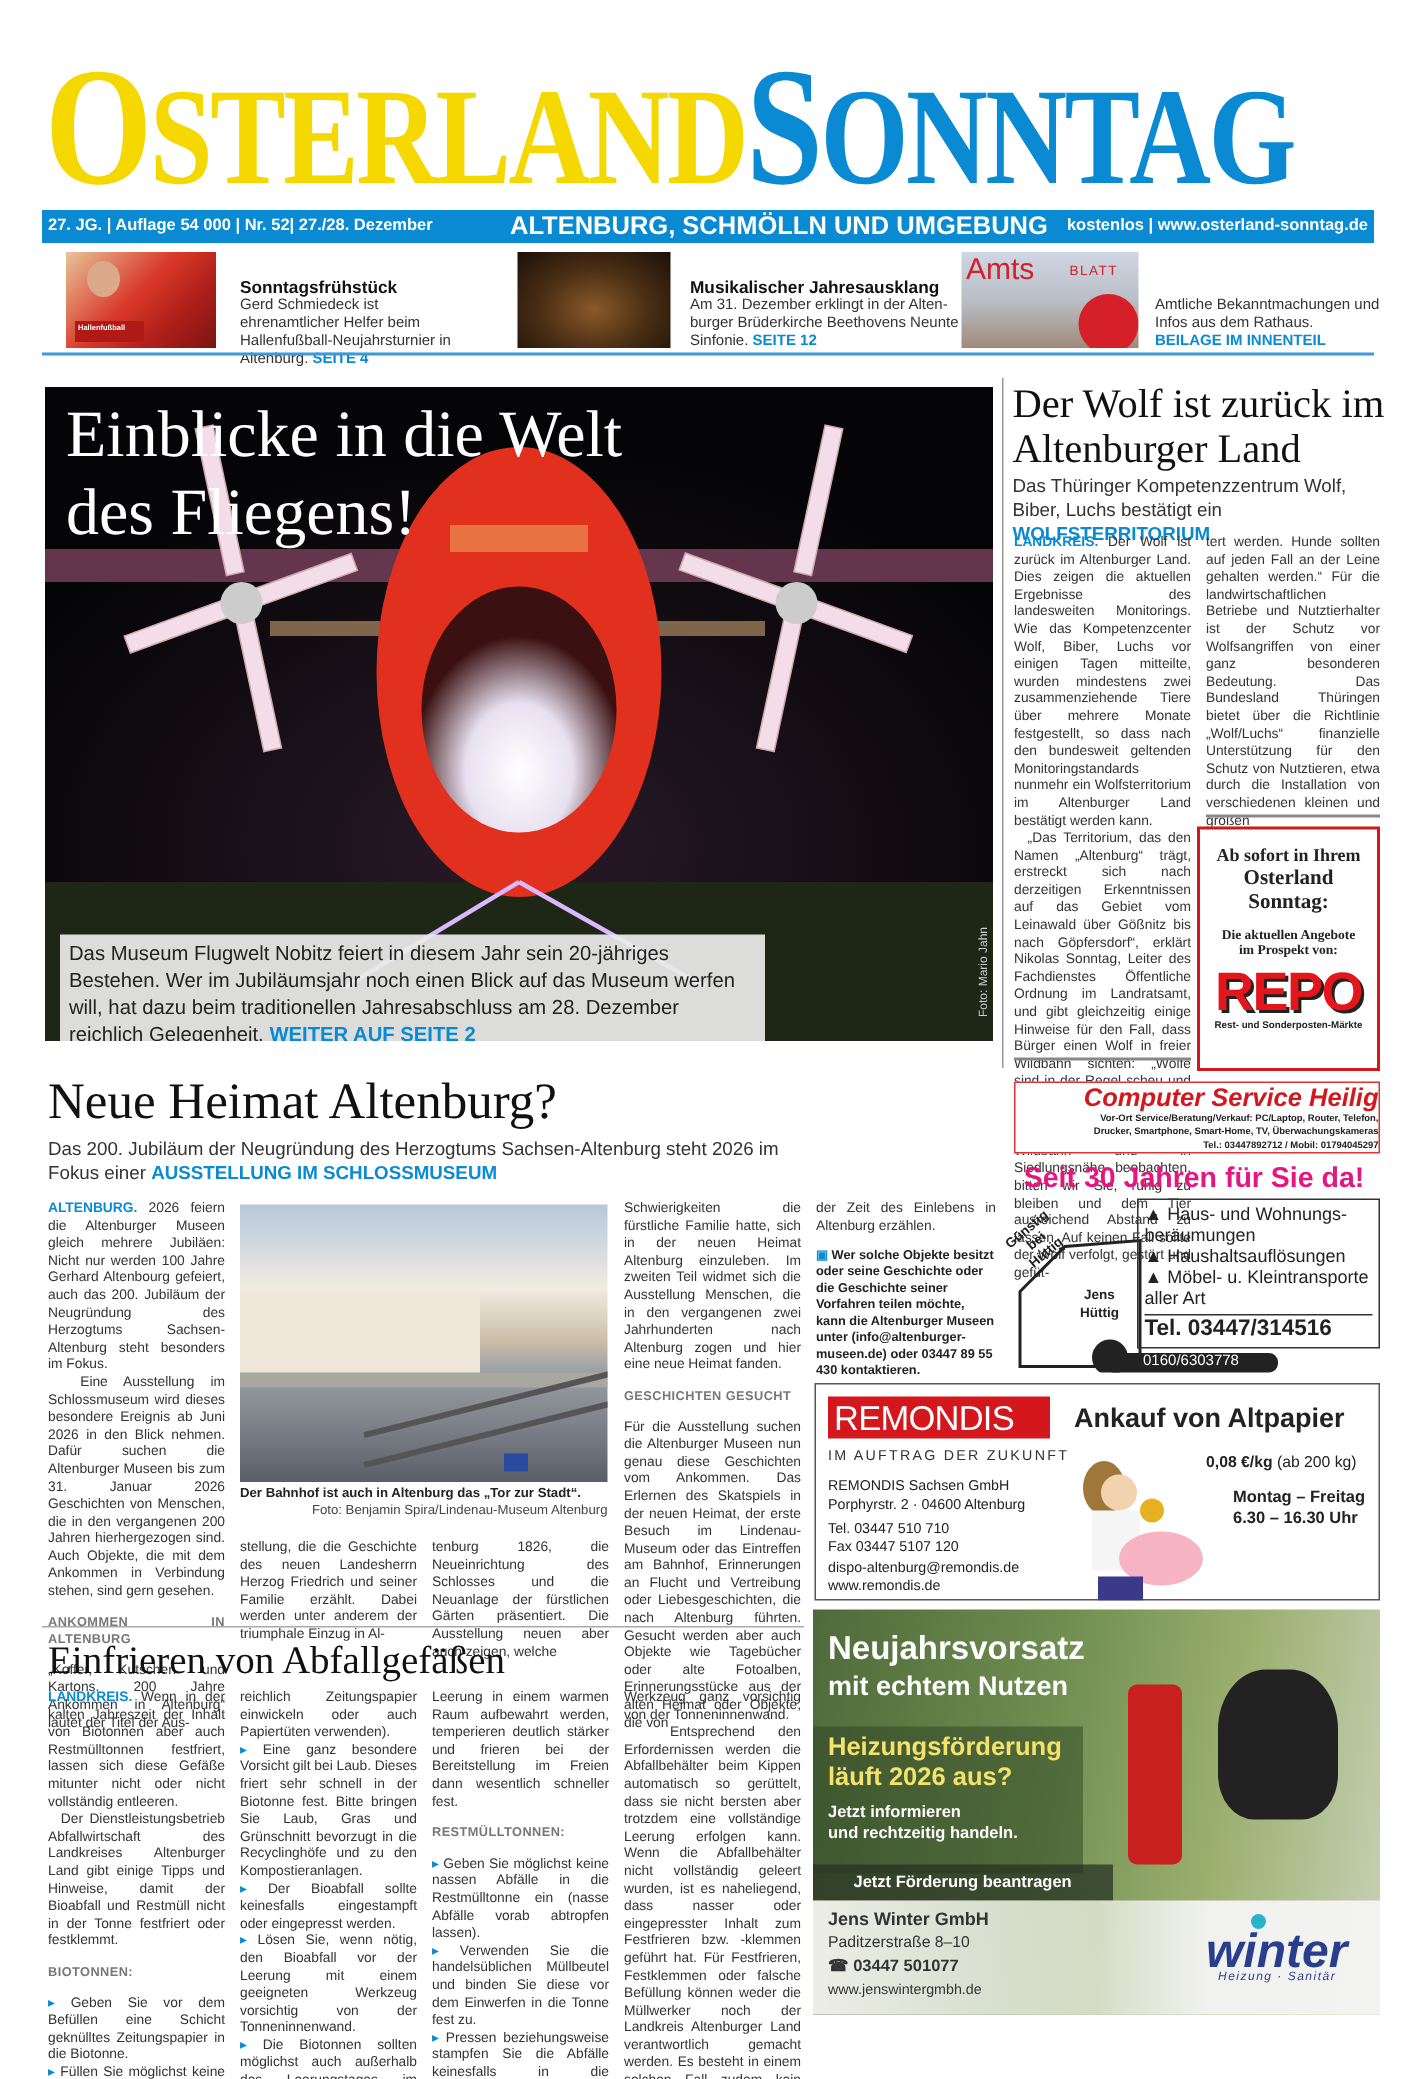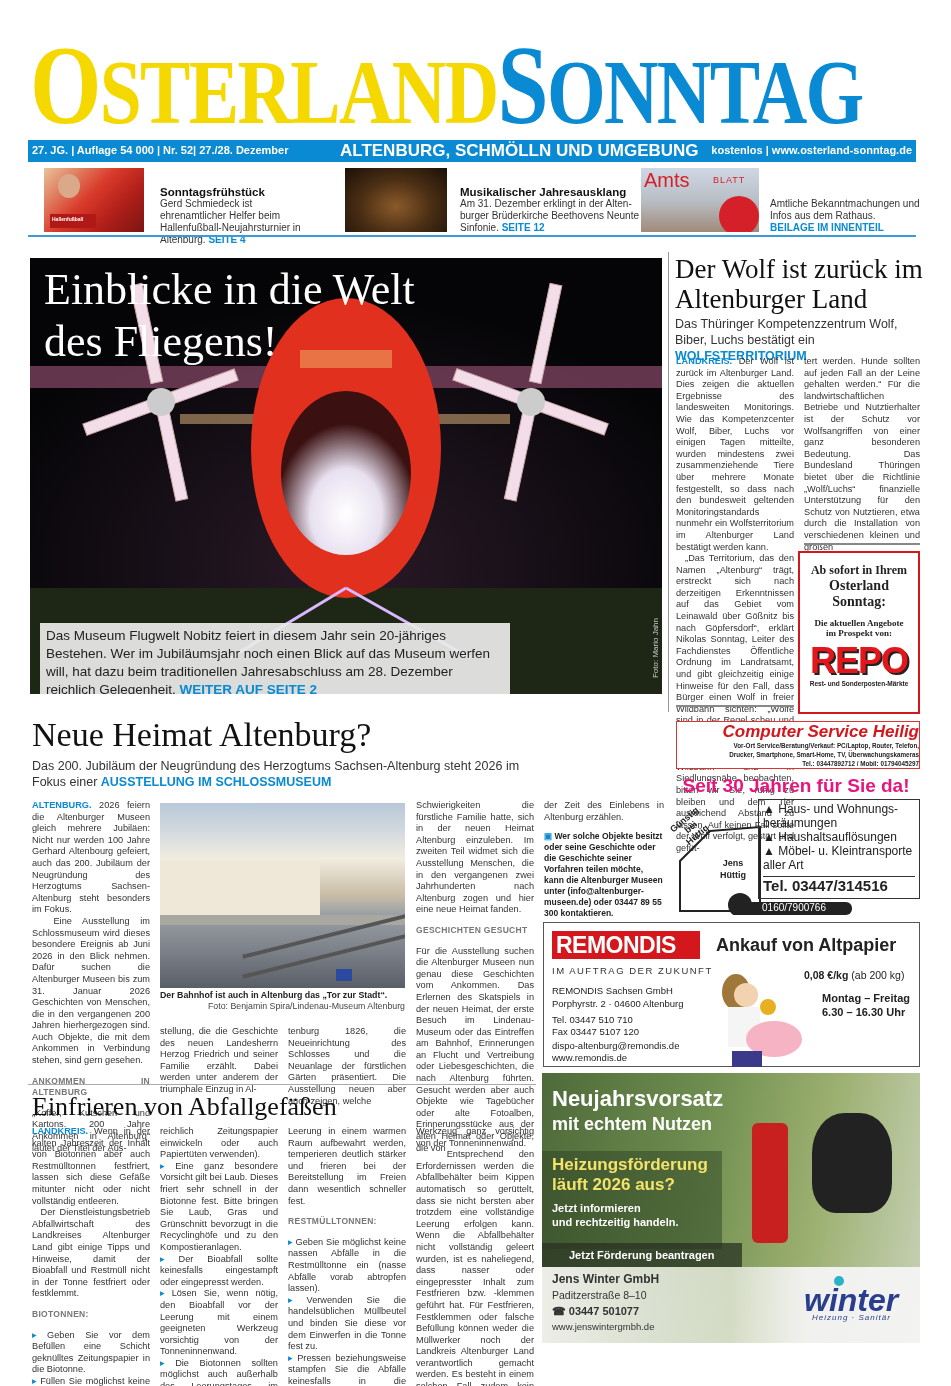--- a/index.html
+++ b/index.html
@@ -151,25 +151,25 @@
     <path d="M10 110 L10 60 L40 30 L90 26 L90 110 Z" fill="none" stroke="#222" stroke-width="2"></path>
     <circle cx="70" cy="104" r="12" fill="#222"></circle>
   </svg>
   <div class="abs" style="left:50px;top:82px;font-size:9px;font-weight:bold;text-align:center;line-height:12px"><span>Jens</span><br><span>Hüttig</span></div>
   <div class="abs" style="left:88px;top:24px;width:162px;height:100px;border:1px solid #333;padding:2px 4px;font-size:12px;line-height:14px">
     <div>▲ <span>Haus- und Wohnungs­beräumungen</span></div>
     <div>▲ <span>Haushaltsauflösungen</span></div>
     <div>▲ <span>Möbel- u. Kleintransporte aller Art</span></div>
     <div style="font-size:15px;font-weight:bold;margin-top:4px;border-top:1px solid #333;padding-top:2px">Tel. 03447/314516</div>
   </div>
-  <div class="abs" style="left:66px;top:127px;width:116px;height:13px;background:#222;color:#fff;font-size:10px;text-align:center;border-radius:6px">0160/7900766</div>
+  <div class="abs" style="left:66px;top:127px;width:116px;height:13px;background:#222;color:#fff;font-size:10px;text-align:center;border-radius:6px">0160/6303778</div>
 </div>
 
 <div class="ad" style="left:543px;top:922px;width:377px;height:145px">
-  <div class="abs" style="left:8px;top:8px;width:148px;height:28px;background:#d3171d;color:#fff;font-weight:bold;font-size:23px;line-height:28px;padding-left:4px;letter-spacing:-.5px">REMONDIS</div>
+  <div class="abs" style="left:8px;top:8px;width:148px;height:28px;background:#d3171d;color:#fff;font-weight:normal;font-size:23px;line-height:28px;padding-left:4px;letter-spacing:-.5px">REMONDIS</div>
   <div class="abs" style="left:8px;top:42px;font-size:9.5px;letter-spacing:1.5px;color:#333">IM AUFTRAG DER ZUKUNFT</div>
   <div class="abs" style="left:8px;top:61px;font-size:9.5px;font-weight:normal;line-height:13px"><span>REMONDIS Sachsen GmbH</span><br><span>Porphyrstr. 2 · 04600 Altenburg</span></div>
   <div class="abs" style="left:8px;top:91px;font-size:9.5px;line-height:12px"><span>Tel.  03447 510 710</span><br><span>Fax  03447 5107 120</span></div>
   <div class="abs" style="left:8px;top:117px;font-size:9.5px;line-height:12px"><span>dispo-altenburg@remondis.de</span><br><span>www.remondis.de</span></div>
   <div class="abs" style="left:172px;top:12px;font-size:18px;font-weight:bold">Ankauf von Altpapier</div>
   <svg class="abs" style="left:172px;top:44px" width="100" height="100">
     <ellipse cx="20" cy="25" rx="14" ry="18" fill="#a0773a"></ellipse>
     <circle cx="30" cy="28" r="12" fill="#f3d2b0"></circle>
     <rect x="12" y="40" width="32" height="40" fill="#f5f5f5"></rect>
     <ellipse cx="58" cy="72" rx="28" ry="18" fill="#f6b3c4"></ellipse>
@@ -223,21 +223,21 @@
 
 <div class="abs col" style="left:160px;top:1026px;width:118px"><span>stellung, die die Geschichte des neuen Landesherrn Herzog Friedrich und seiner Familie erzählt. Dabei werden unter anderem der triumphale Einzug in Al-</span></div>
 <div class="abs col" style="left:288px;top:1026px;width:118px"><span>tenburg 1826, die Neueinrichtung des Schlosses und die Neuanlage der fürstlichen Gärten präsentiert. Die Ausstellung neuen aber auch zeigen, welche</span></div>
 <div class="abs col" style="left:416px;top:800px;width:118px">
   <span>Schwierigkeiten die fürstliche Familie hatte, sich in der neuen Heimat Altenburg einzuleben. Im zweiten Teil widmet sich die Ausstellung Menschen, die in den vergangenen zwei Jahrhunderten nach Altenburg zogen und hier eine neue Heimat fanden.</span>
   <div class="sh" style="margin:9px 0">GESCHICHTEN GESUCHT</div>
   <span>Für die Ausstellung suchen die Altenburger Museen nun genau diese Geschichten vom Ankommen. Das Erlernen des Skatspiels in der neuen Heimat, der erste Besuch im Lindenau-Museum oder das Eintreffen am Bahnhof, Erinnerungen an Flucht und Vertreibung oder Liebesgeschichten, die nach Altenburg führten. Gesucht werden aber auch Objekte wie Tagebücher oder alte Fotoalben, Erinnerungsstücke aus der alten Heimat oder Objekte, die von</span>
 </div>
 <div class="abs col" style="left:544px;top:800px;width:120px">
   <span>der Zeit des Einlebens in Altenburg erzählen.</span>
-  <div style="margin-top:8px;font-weight:bold;color:#222;text-align:left;font-size:8.5px;line-height:11px"><span style="color:#0a8ad2">▣</span> <span>Wer solche Objekte besitzt oder seine Geschichte oder die Geschichte seiner Vorfahren teilen möchte, kann die Altenburger Museen unter (info@altenburger-museen.de) oder 03447 89 55 300 kontaktieren.</span></div>
+  <div style="margin-top:8px;font-weight:bold;color:#222;text-align:left;font-size:8.5px;line-height:11px"><span style="color:#0a8ad2">▣</span> <span>Wer solche Objekte besitzt oder seine Geschichte oder die Geschichte seiner Vorfahren teilen möchte, kann die Altenburger Museen unter (info@altenburger-museen.de) oder 03447 89 55 430 kontaktieren.</span></div>
 </div>
 
 <div class="abs" style="left:28px;top:1084px;width:508px;height:1px;background:#aaa"></div>
 
 <div class="abs serif" style="left:32px;top:1090px;font-size:26px;line-height:34px;color:#111">Einfrieren von Abfallgefäßen</div>
 <div class="abs col" style="left:32px;top:1126px;width:118px">
   <span class="kw">LANDKREIS.</span> <span>Wenn in der kalten Jahreszeit der Inhalt von Biotonnen aber auch Restmülltonnen festfriert, lassen sich diese Gefäße mitunter nicht oder nicht vollständig entleeren.</span><br>&nbsp;&nbsp;<span>Der Dienstleistungsbetrieb Abfallwirtschaft des Landkreises Altenburger Land gibt einige Tipps und Hinweise, damit der Bioabfall und Restmüll nicht in der Tonne festfriert oder festklemmt.</span>
   <div class="sh" style="margin:9px 0">BIOTONNEN:</div>
   <div><span style="color:#0a8ad2">▸</span> <span>Geben Sie vor dem Befüllen eine Schicht geknülltes Zeitungspapier in die Biotonne.</span></div>
   <div><span style="color:#0a8ad2">▸</span> <span>Füllen Sie möglichst keine nassen Bioabfälle in die Tonne (vorher abtropfen lassen und in</span></div>

